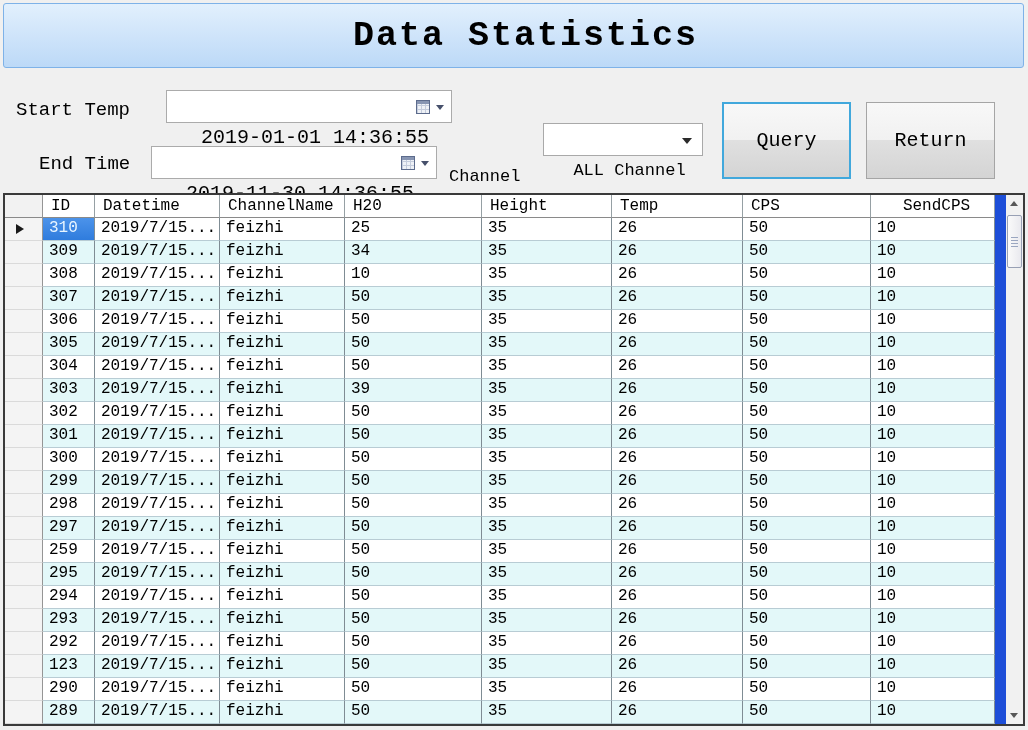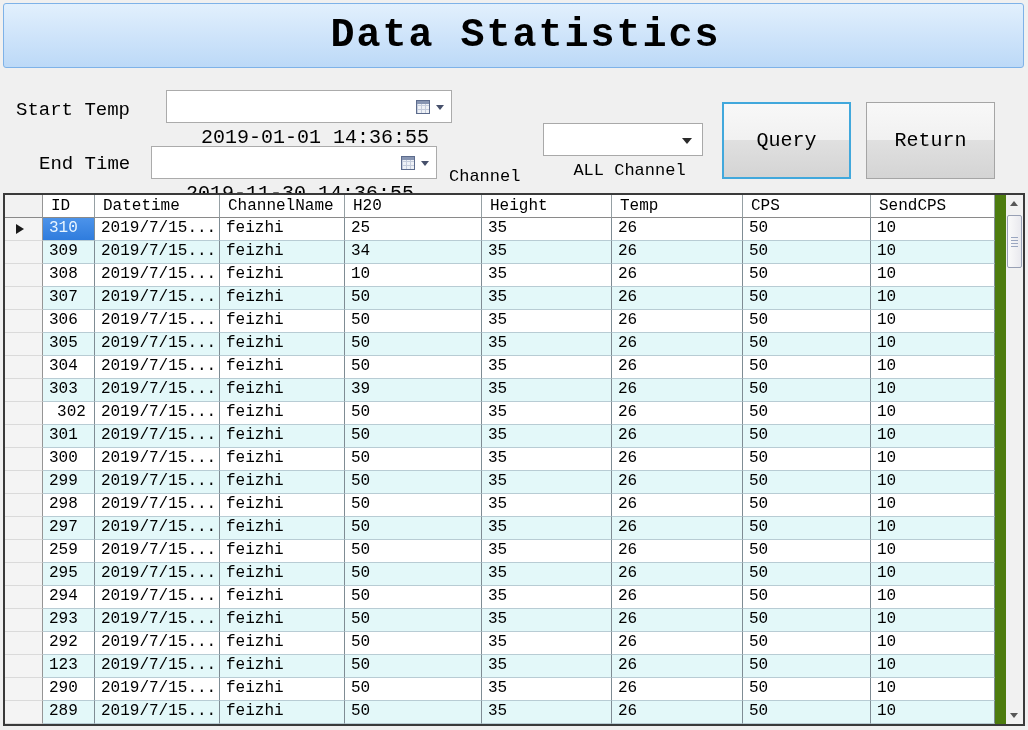--- a/index.html
+++ b/index.html
@@ -13,21 +13,21 @@
   }
 
   
   .titlebar {
     position:absolute; left:3px; top:3px; width:1021px; height:65px;
     border:1px solid #7EB2E8; border-radius:3px;
     background:linear-gradient(180deg,#E2F0FD 0%,#CDE3FA 55%,#BCD9F7 100%);
     display:flex; align-items:center; justify-content:center;
   }
   .titlebar h1 {
-    font-size:40px; font-weight:bold; letter-spacing:2px; color:#000;margin-left:24px;
+    font-size:35px; font-weight:bold; letter-spacing:2px; color:#000;margin-left:24px;
   }
 
   
   .lbl { position:absolute; font-size:19px; white-space:pre; }
   .lbl-channel { font-size:17px;margin-top:36px; }
 
   .datefield {
     position:absolute; width:286px; height:33px;
     background:#fff; border:1px solid #ABABAB;
     font-size:20px; line-height:31px; padding-left:10px; white-space:pre;
@@ -67,21 +67,21 @@
     font-size:20px; color:#000;
     display:flex; align-items:center; justify-content:center;
     font-family:inherit; cursor:default;
   }
   .btn-query { left:722px; border:2px solid #41A8DC; }
   .btn-return { left:866px; border:1px solid #A5A5A5; }
 
   
   .datagrid {
     position:absolute; left:3px; top:193px; width:1022px; height:533px;
-    border:2px solid #3A3A3A; background:#4d7c0f;
+    border:2px solid #3A3A3A; background:#1d4ed8;
   }
   .grid-content { position:absolute; left:0; top:0; bottom:0; right:17px; overflow:hidden; }
 
   .ghead { display:flex; height:23px; }
   .corner {
     width:38px; flex:none; background:#F2F2F2;
     border-right:1px solid #959595; border-bottom:1px solid #8A8A8A;
   }
   .hcell {
     flex:none; height:23px; background:#FFFFFF;
@@ -168,21 +168,21 @@
   <div class="grid-content">
     <div class="ghead" id="grid-head">
       <div class="corner"></div>
     <div class="hcell" style="width: 52px;">ID</div>
         <div class="hcell" style="width: 125px;">Datetime</div>
         <div class="hcell" style="width: 125px;">ChannelName</div>
         <div class="hcell" style="width: 137px;">H20</div>
         <div class="hcell" style="width: 130px;">Height</div>
         <div class="hcell" style="width: 131px;">Temp</div>
         <div class="hcell" style="width: 128px;">CPS</div>
-        <div class="hcell" style="width: 124px;">SendCPS</div>
+        <div class="hcell" style="width: 124px; text-align: center;">SendCPS</div>
       </div>
     <div id="grid-body">
         <div class="grow">
           <div class="rowhdr">
             <span class="cur-arrow"></span>
           </div>
           <div class="cell selected" style="width: 52px;">310</div>
           <div class="cell" style="width: 125px;">2019/7/15...</div>
           <div class="cell" style="width: 125px;">feizhi</div>
           <div class="cell" style="width: 137px;">25</div>
@@ -263,21 +263,21 @@
           <div class="cell" style="width: 125px;">2019/7/15...</div>
           <div class="cell" style="width: 125px;">feizhi</div>
           <div class="cell" style="width: 137px;">39</div>
           <div class="cell" style="width: 130px;">35</div>
           <div class="cell" style="width: 131px;">26</div>
           <div class="cell" style="width: 128px;">50</div>
           <div class="cell" style="width: 124px;">10</div>
         </div>
         <div class="grow">
           <div class="rowhdr"></div>
-          <div class="cell" style="width: 52px; text-align: center;">302</div>
+          <div class="cell" style="width: 52px;">302</div>
           <div class="cell" style="width: 125px;">2019/7/15...</div>
           <div class="cell" style="width: 125px;">feizhi</div>
           <div class="cell" style="width: 137px;">50</div>
           <div class="cell" style="width: 130px;">35</div>
           <div class="cell" style="width: 131px;">26</div>
           <div class="cell" style="width: 128px;">50</div>
           <div class="cell" style="width: 124px;">10</div>
         </div>
         <div class="grow alt">
           <div class="rowhdr"></div>

